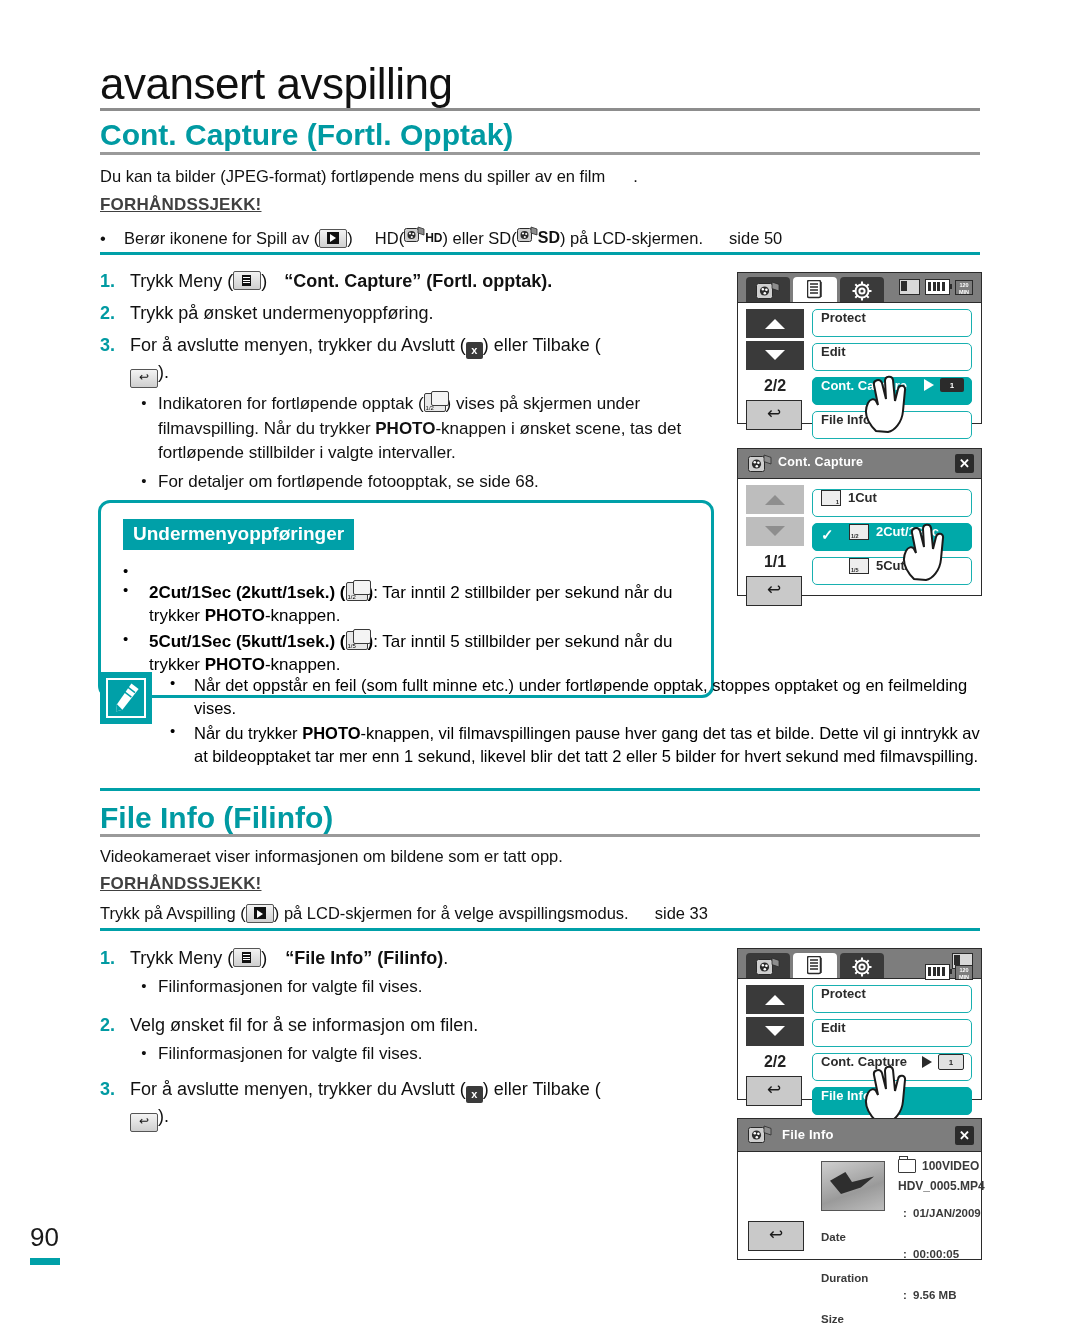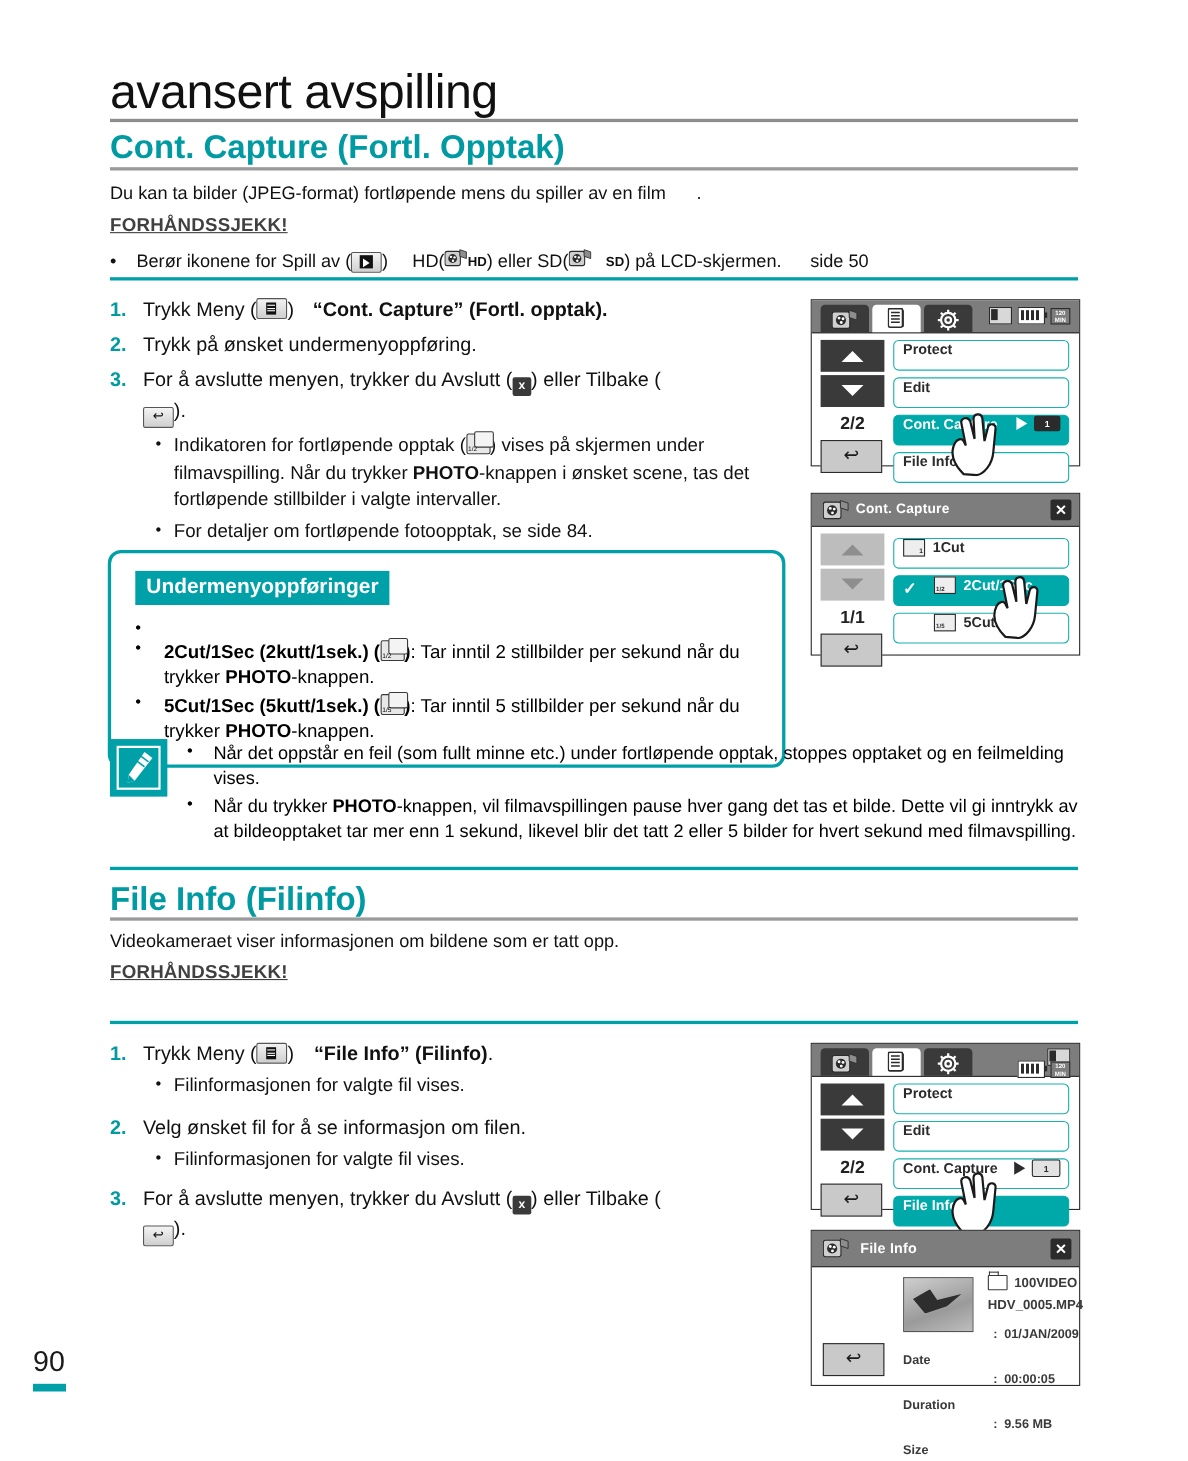--- a/index.html
+++ b/index.html
@@ -285,21 +285,21 @@
     <span class="film-svg">
       <svg width="21" height="18" viewBox="0 0 21 18">
           <rect x="0.5" y="2.5" width="14" height="13" rx="2" fill="#cfcfcf" stroke="#2b2b2b"></rect>
           <circle cx="7.5" cy="9" r="4" fill="#2b2b2b"></circle>
           <circle cx="6" cy="7.5" r="1.1" fill="#fff"></circle>
           <circle cx="9.2" cy="8" r="1.1" fill="#fff"></circle>
           <circle cx="7.8" cy="11" r="1.1" fill="#fff"></circle>
           <path d="M14 1 L20 3 L20 9 L14 7 Z" fill="#8d8d8d" stroke="#2b2b2b" stroke-width="0.8"></path>
         </svg>
     </span>
-    <span style="font-size:12px;font-weight:bold;margin-left:13px;">SD</span>
+    <span style="font-size:16px;font-weight:bold;">SD</span>
     <span>) på LCD-skjermen.</span>
     <span style="margin-left:26px;">side 50</span>
   </div>
   <div class="teal-rule" style="top:252px;"></div>
 
   <div class="num-list" style="top:268px;">
 
     <div class="li">
       <div class="marker">1.</div>
       <div class="content">
@@ -321,21 +321,21 @@
 
         <div class="sub-li" style="margin-top:4px;">
           <div class="dot">•</div>
           <div class="txt">
             <span>Indikatoren for fortløpende opptak (</span><span class="ico ico-burst"><span>1/2</span></span><span>) vises på skjermen under filmavspilling. Når du trykker </span><b>PHOTO</b><span>-knappen i ønsket scene, tas det fortløpende stillbilder i valgte intervaller.</span>
           </div>
         </div>
 
         <div class="sub-li">
           <div class="dot">•</div>
-          <div class="txt">For detaljer om fortløpende fotoopptak, se side 84.</div>
+          <div class="txt">For detaljer om fortløpende fotoopptak, se side 68.</div>
         </div>
       </div>
     </div>
   </div>
 
   <div class="submenu-box" style="top:500px;">
     <div class="submenu-head">Undermenyoppføringer</div>
     <div class="submenu-body">
 
       <div class="dotline">
@@ -384,20 +384,26 @@
   </div>
   <div class="teal-rule" style="top:788px;"></div>
 
   <div class="sec-title" style="top:803px;">File Info (Filinfo)</div>
   <div class="sec-rule" style="top:834px;"></div>
 
   <div class="body-text" style="left:100px;top:845px;width:880px;">Videokameraet viser informasjonen om bildene som er tatt opp.</div>
 
   <div class="precheck" style="top:874px;">FORHÅNDSSJEKK!</div>
 
+  <div class="body-text" style="left:100px;top:902px;width:880px;display:flex;align-items:center;">
+    <span>Trykk på Avspilling (</span>
+    <span class="ico ico-play"></span>
+    <span>) på LCD-skjermen for å velge avspillingsmodus.</span>
+    <span style="margin-left:26px;">side 33</span>
+  </div>
   <div class="teal-rule" style="top:928px;"></div>
 
   <div class="num-list" style="top:945px;">
 
     <div class="li">
       <div class="marker">1.</div>
       <div class="content">
         <span>Trykk Meny (</span><span class="ico ico-menu"></span><span>)</span>
         <span style="font-weight:bold;margin-left:13px;">“File Info” (Filinfo)</span><span>.</span>
         <div class="sub-li">

